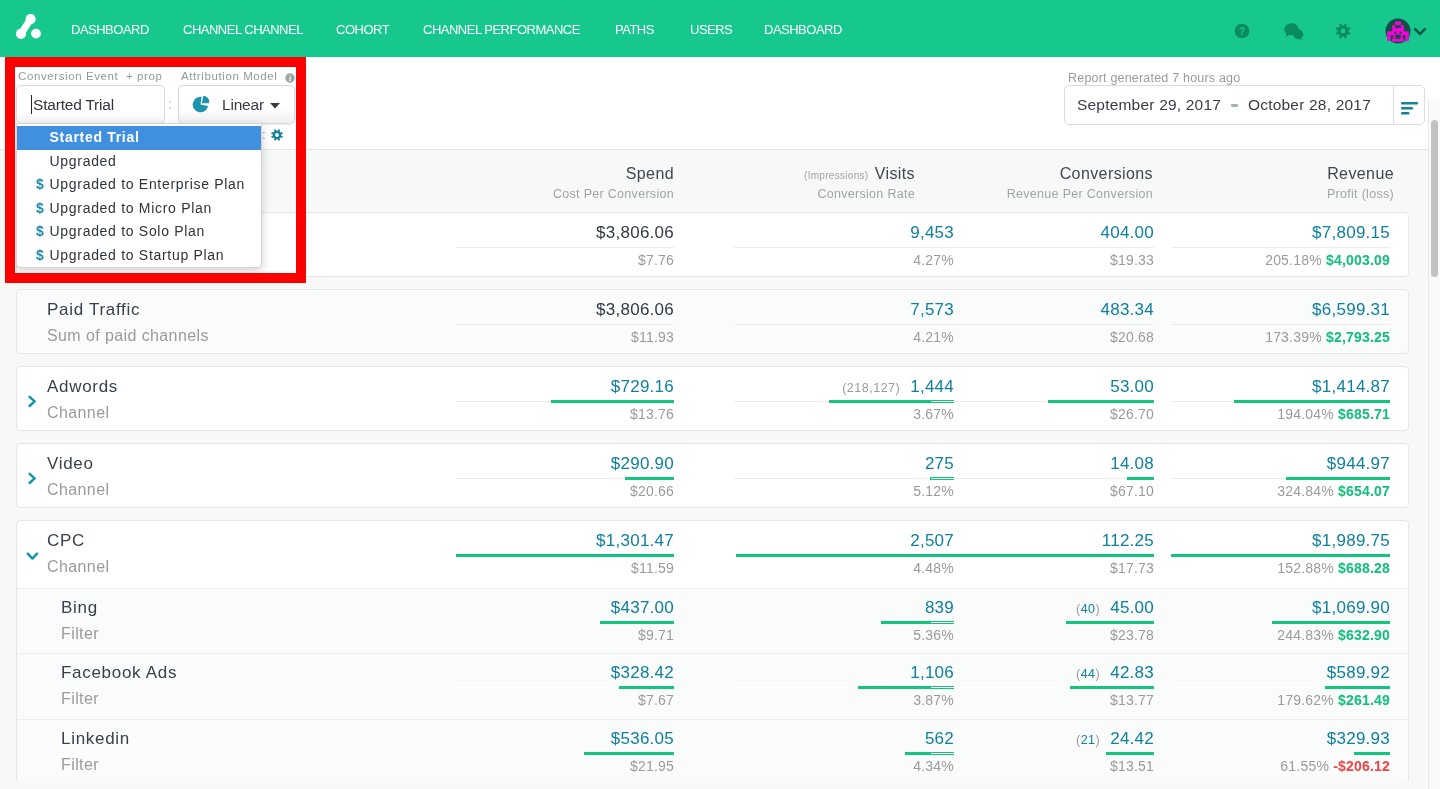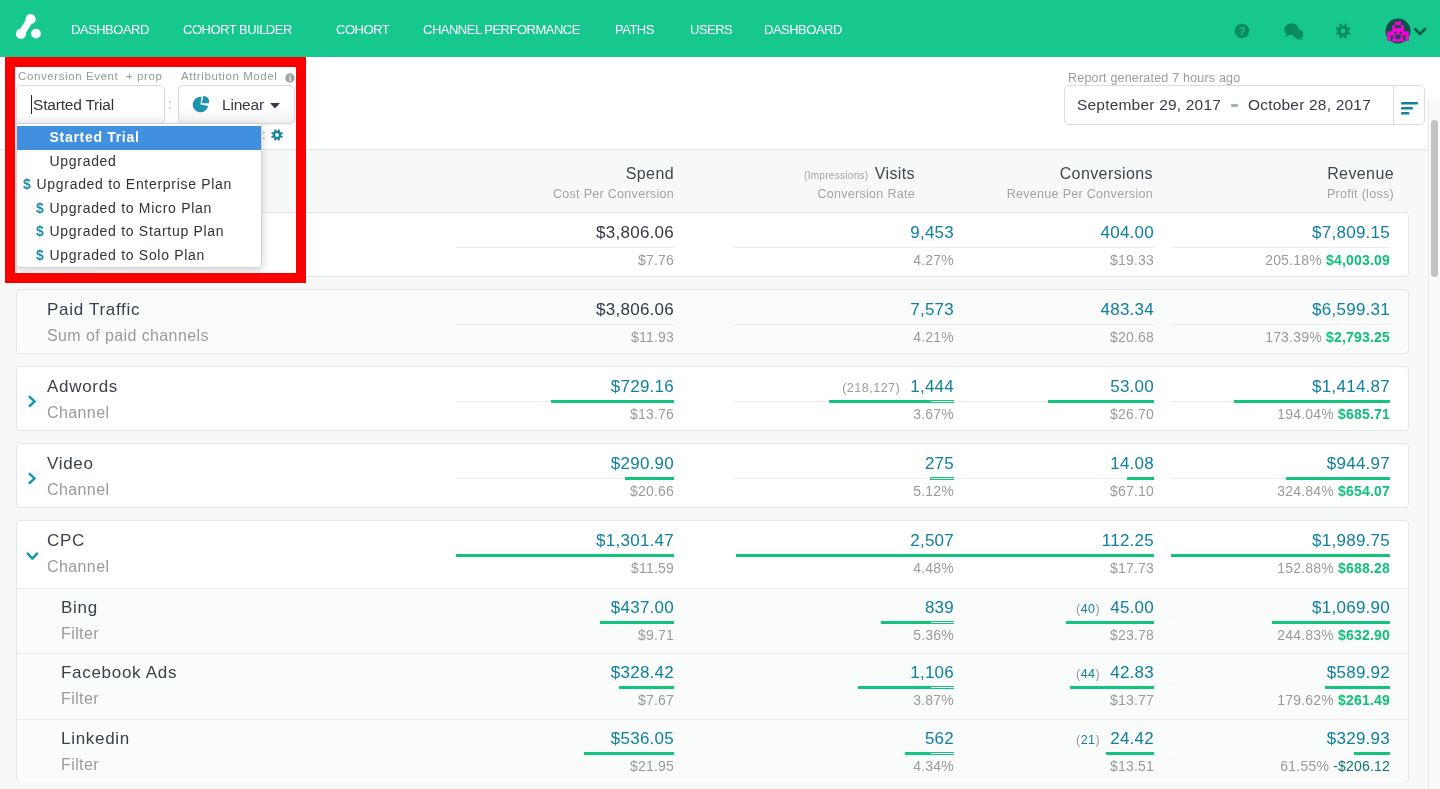--- a/index.html
+++ b/index.html
@@ -17,21 +17,21 @@
 .chev { position:absolute; left:11px; top:28px; }
 .cell { position:absolute; top:0; height:65px; }
 .v { position:absolute; top:8px; right:0; left:0; height:24px; line-height:24px; font-size:17px; color:#333a45; text-align:right; letter-spacing:0.25px; white-space:nowrap; }
 .v.teal { color:#10809e; }
 .uline { position:absolute; top:34px; left:0; right:0; height:1px; background:#ececec; }
 .bar { position:absolute; top:33px; right:0; height:2.5px; background:#13c57c; }
 .s { position:absolute; top:37.5px; right:0; left:-60px; height:18px; line-height:18px; font-size:14px; color:#9b9b9b; text-align:right; letter-spacing:0.2px; white-space:nowrap; }
 .pre { font-size:12.5px; color:#9b9b9b; letter-spacing:0.5px; margin-right:10px; }
 .pre b { color:#10809e; font-weight:normal; }
 .pgreen { color:#11be7b; font-weight:bold; }
-.pred { color:#0f766e; font-weight:normal; }
+.pred { color:#ef4444; font-weight:bold; }
 .c1 { left:439px; width:218px; }
 .c2 { left:717px; width:220px; }
 .c3 { left:914px; width:223px; }
 .c4 { left:1154px; width:219px; }
 .divline { position:absolute; left:0; width:100%; height:1px; background:#ededee; }
 .subrow .uline { background:#fff; }
 .subbg { position:absolute; left:0; width:100%; background:#fafbfb; }
 #toolbar { position:absolute; left:0; top:57px; width:1440px; height:92px; background:#fff; }
 .lbl { position:absolute; font-size:11.5px; color:#8e9c98; letter-spacing:0.6px; }
 #cinput { position:absolute; left:16px; top:28px; width:149px; height:39px; background:linear-gradient(#fff 70%, #f4f4f4); border:1px solid #d9d9d9; border-radius:5px; }
@@ -53,21 +53,21 @@
 <div id="nav">
   <svg width="46" height="46" style="position:absolute;left:2px;top:6px" viewBox="0 0 46 46">
     <g fill="#fff" stroke="none">
       <circle cx="28.6" cy="13.2" r="5.1"></circle>
       <circle cx="19" cy="27.8" r="5.1"></circle>
       <line x1="19" y1="27.8" x2="28.6" y2="13.2" stroke="#fff" stroke-width="7" stroke-linecap="round"></line>
       <circle cx="34" cy="27.6" r="4.9"></circle>
     </g>
   </svg>
   <div class="nv" style="left:71px">DASHBOARD</div>
-  <div class="nv" style="left:183px">COHORT BUILDER</div>
+  <div class="nv" style="left:183px">CHANNEL CHANNEL</div>
   <div class="nv" style="left:336px">COHORT</div>
   <div class="nv" style="left:423px">CHANNEL PERFORMANCE</div>
   <div class="nv" style="left:615px">PATHS</div>
   <div class="nv" style="left:690px">USERS</div>
   <div class="nv" style="left:764px">DASHBOARD</div>
 
   <svg width="16" height="16" viewBox="0 0 16 16" style="position:absolute;left:1234px;top:23px">
     <circle cx="8" cy="8" r="7.3" fill="#0a8a60"></circle>
     <text x="8" y="12" font-size="11" font-weight="bold" fill="#16c78e" text-anchor="middle" font-family="Liberation Sans">?</text>
   </svg>
@@ -396,24 +396,24 @@
             <div class="bar" style="width:36px"></div>
             <div class="s">61.55% <span class="pred">-$206.12</span></div>
           </div>
   </div>
 </div>
 </div>
 
 <div id="menu">
   <div class="mi sel">Started Trial</div>
   <div class="mi">Upgraded</div>
-  <div class="mi" style="padding-left:6px"><span class="dol">$</span>Upgraded to Enterprise Plan</div>
+  <div class="mi" style="padding-left:19px"><span class="dol">$</span>Upgraded to Enterprise Plan</div>
   <div class="mi" style="padding-left:19px"><span class="dol">$</span>Upgraded to Micro Plan</div>
+  <div class="mi" style="padding-left:19px"><span class="dol">$</span>Upgraded to Solo Plan</div>
   <div class="mi" style="padding-left:19px"><span class="dol">$</span>Upgraded to Startup Plan</div>
-  <div class="mi" style="padding-left:19px"><span class="dol">$</span>Upgraded to Solo Plan</div>
 </div>
 
 <div id="scrolltrack">
       <div id="scrollthumb"></div>
     </div>
 <div id="redbox"></div>
 
 </div>
 
 </body></html>

